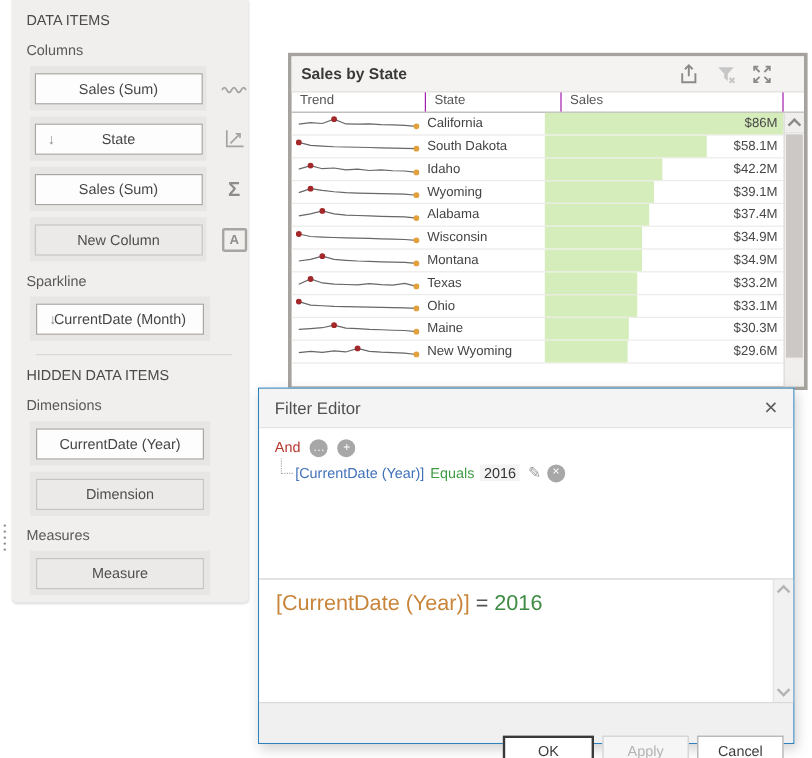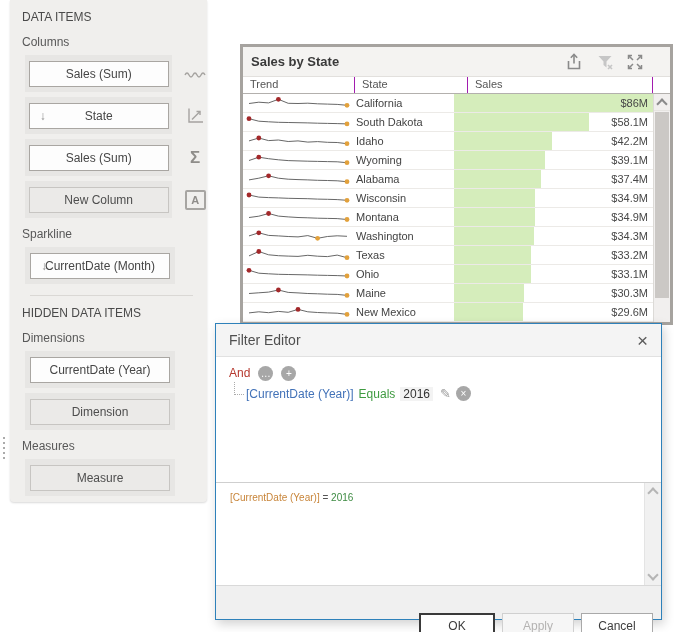--- a/index.html
+++ b/index.html
@@ -62,21 +62,21 @@
   .and-label{color:#b6392f;font-size:12px;}
   .cbtn{width:15px;height:15px;border-radius:50%;background:#a7a7a7;color:#fff;display:flex;
         align-items:center;justify-content:center;font-size:10px;line-height:1;}
   .tree{position:absolute;left:18px;top:25px;width:9px;height:12px;
         border-left:1px dotted #ababab;border-bottom:1px dotted #ababab;}
   .cond-row{position:absolute;left:30px;top:29px;display:flex;align-items:center;gap:5px;font-size:12px;}
   .f-field{color:#4272b8;}
   .f-op{color:#3f9b41;}
   .f-val{color:#333;background:#f3f3f3;padding:0 3px;}
   .pencil{color:#999;font-size:13px;margin-left:2px;}
-  .expr{position:relative;height:103px;border-top:1px solid #cfcfcf;box-sizing:border-box;font-size:10px;background:#fff;}
+  .expr{position:relative;height:103px;border-top:1px solid #cfcfcf;box-sizing:border-box;font-size:18px;background:#fff;}
   .expr-text{padding:9px 0 0 14px;}
   .e-field{color:#c8853a;}
   .e-eq{color:#555;}
   .e-val{color:#3d8b42;}
   .expr-scroll{position:absolute;right:0;top:0;bottom:0;width:17px;background:#f1f1f1;border-left:1px solid #e4e4e4;
                box-sizing:border-box;display:flex;flex-direction:column;justify-content:space-between;align-items:center;
                padding:6px 0;}
   .xc-up{width:6px;height:6px;border-left:2px solid #b5b5b5;border-top:2px solid #b5b5b5;transform:rotate(45deg);}
   .xc-dn{width:6px;height:6px;border-left:2px solid #b5b5b5;border-top:2px solid #b5b5b5;transform:rotate(225deg);}
   .dlg-footer{height:34px;background:#f0f0f0;border-top:1px solid #d9d9d9;box-sizing:border-box;
@@ -312,34 +312,20 @@
         </div>
         <div class="cell-state">Montana</div>
         <div class="cell-sales">
           <div class="bar" style="background: rgb(213, 237, 187); width: 40.6%;"></div>
           <span class="sales-val">$34.9M</span>
         </div>
       </div>
       <div class="g-row">
         <div class="cell-trend">
           <svg width="104" height="16" viewBox="0 0 104 16">
-            <polyline points="3.0,7.9 12.8,4.8 22.6,7.4 32.4,7.9 42.2,8.5 52.0,8.9 61.8,7.6 71.6,10.3 81.4,8.5 91.2,7.8 101.0,8.3" fill="none" stroke="#676767" stroke-width="1"></polyline>
-            <circle cx="12.8" cy="4.8" r="2.4" fill="#a3282a"></circle>
-            <circle cx="71.6" cy="10.3" r="2.4" fill="#e2a13c"></circle>
-          </svg>
-        </div>
-        <div class="cell-state">Washington</div>
-        <div class="cell-sales">
-          <div class="bar" style="background: rgb(213, 237, 187); width: 39.9%;"></div>
-          <span class="sales-val">$34.3M</span>
-        </div>
-      </div>
-      <div class="g-row">
-        <div class="cell-trend">
-          <svg width="104" height="16" viewBox="0 0 104 16">
             <polyline points="3.0,8.9 12.8,4.5 22.6,7.8 32.4,8.7 42.2,9.1 52.0,9.4 61.8,8.3 71.6,9.2 81.4,9.6 91.2,8.1 101.0,10.7" fill="none" stroke="#676767" stroke-width="1"></polyline>
             <circle cx="12.8" cy="4.5" r="2.4" fill="#a3282a"></circle>
             <circle cx="101.0" cy="10.7" r="2.4" fill="#e2a13c"></circle>
           </svg>
         </div>
         <div class="cell-state">Texas</div>
         <div class="cell-sales">
           <div class="bar" style="background: rgb(213, 237, 187); width: 38.6%;"></div>
           <span class="sales-val">$33.2M</span>
         </div>
@@ -373,21 +359,21 @@
         </div>
       </div>
       <div class="g-row">
         <div class="cell-trend">
           <svg width="104" height="16" viewBox="0 0 104 16">
             <polyline points="3.0,8.9 12.8,7.8 22.6,8.7 32.4,7.4 42.2,8.3 52.0,5.4 61.8,7.8 71.6,8.5 81.4,8.9 91.2,9.2 101.0,10.4" fill="none" stroke="#676767" stroke-width="1"></polyline>
             <circle cx="52.0" cy="5.4" r="2.4" fill="#a3282a"></circle>
             <circle cx="101.0" cy="10.4" r="2.4" fill="#e2a13c"></circle>
           </svg>
         </div>
-        <div class="cell-state">New Mexico</div>
+        <div class="cell-state">New Wyoming</div>
         <div class="cell-sales">
           <div class="bar" style="background: rgb(213, 237, 187); width: 34.4%;"></div>
           <span class="sales-val">$29.6M</span>
         </div>
       </div>
     </div>
   <div class="g-scroll">
     <div class="up">
         <span class="chev-up"></span>
       </div>

